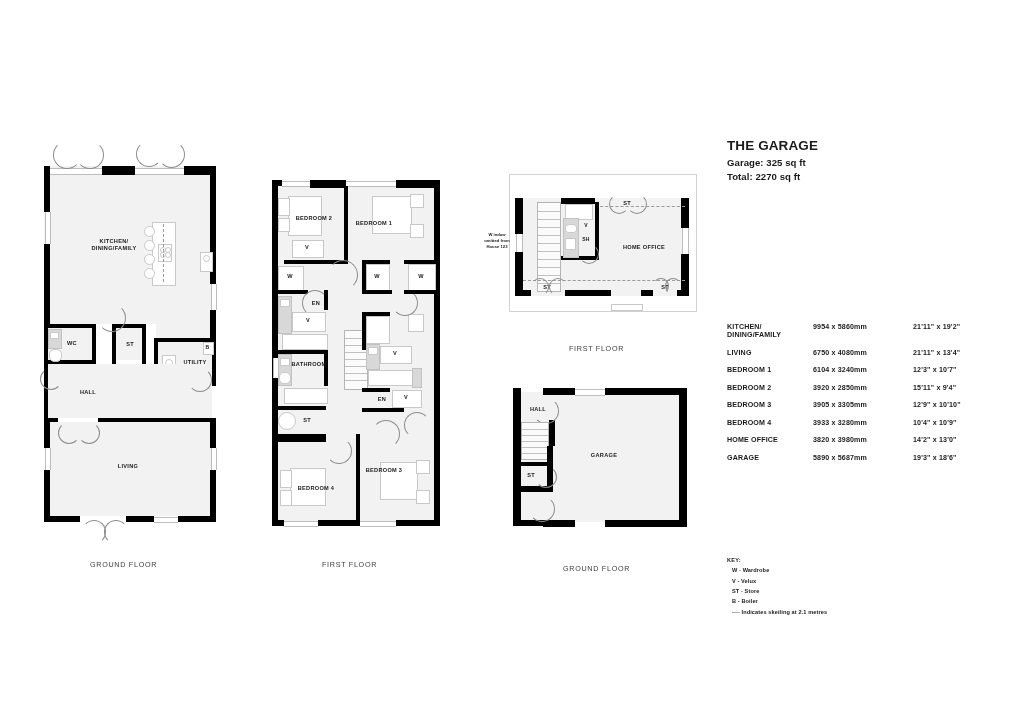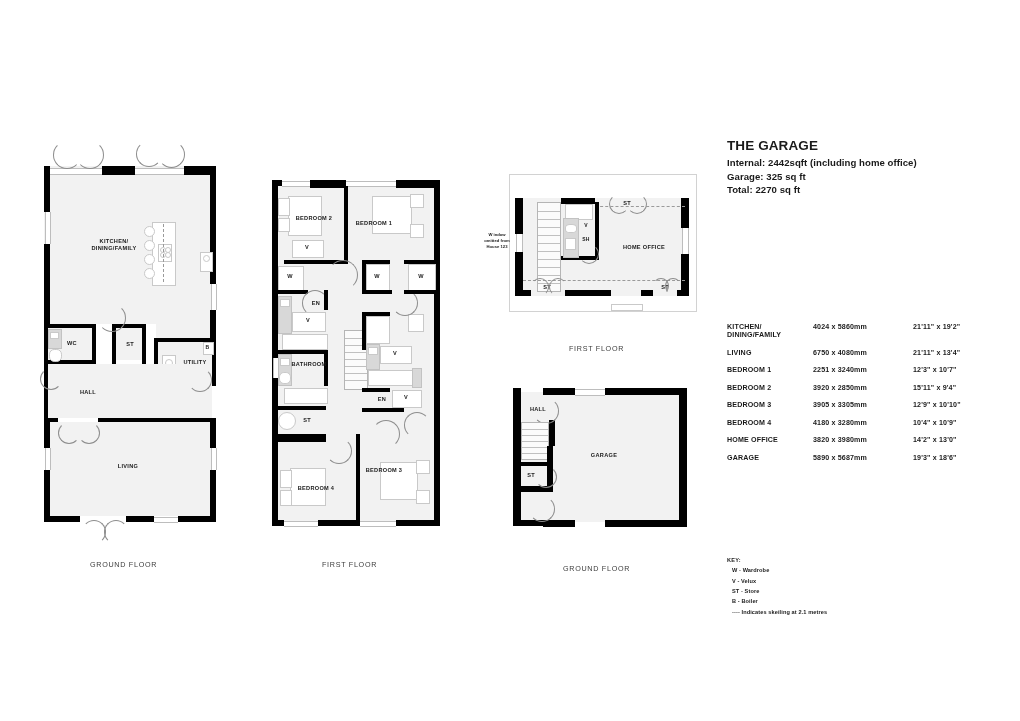--- a/index.html
+++ b/index.html
@@ -378,55 +378,54 @@
   <div class="arc" style="left:30px;top:88px;width:20px;height:20px;border-color:transparent #8d8d8d #8d8d8d transparent;"></div>
   <div class="arc" style="left:24px;top:118px;width:24px;height:24px;border-color:transparent #8d8d8d #8d8d8d transparent;"></div>
 
   <div class="lbl" style="left:78px;top:74px;width:42px;">GARAGE</div>
 
   <div class="floorlbl" style="left:58px;top:186px;">GROUND FLOOR</div>
 </div>
 
 <div id="info">
   <div class="title">THE GARAGE</div>
-  <div class="sub">Internal: 2442sqft (including home office)</div>
   <div class="sub">Garage: 325 sq ft</div>
   <div class="sub">Total: 2270 sq ft</div>
 </div>
 
 <table id="dimtable">
   <tbody id="dim-body">
       <tr>
         <td class="c1">KITCHEN/<br>DINING/FAMILY</td>
-        <td class="c2">4024 x 5860mm</td>
+        <td class="c2">9954 x 5860mm</td>
         <td class="c3">21'11" x 19'2"</td>
       </tr>
       <tr>
         <td class="c1">LIVING</td>
         <td class="c2">6750 x 4080mm</td>
         <td class="c3">21'11" x 13'4"</td>
       </tr>
       <tr>
         <td class="c1">BEDROOM 1</td>
-        <td class="c2">2251 x 3240mm</td>
+        <td class="c2">6104 x 3240mm</td>
         <td class="c3">12'3" x 10'7"</td>
       </tr>
       <tr>
         <td class="c1">BEDROOM 2</td>
         <td class="c2">3920 x 2850mm</td>
         <td class="c3">15'11" x 9'4"</td>
       </tr>
       <tr>
         <td class="c1">BEDROOM 3</td>
         <td class="c2">3905 x 3305mm</td>
         <td class="c3">12'9" x 10'10"</td>
       </tr>
       <tr>
         <td class="c1">BEDROOM 4</td>
-        <td class="c2">4180 x 3280mm</td>
+        <td class="c2">3933 x 3280mm</td>
         <td class="c3">10'4" x 10'9"</td>
       </tr>
       <tr>
         <td class="c1">HOME OFFICE</td>
         <td class="c2">3820 x 3980mm</td>
         <td class="c3">14'2" x 13'0"</td>
       </tr>
       <tr>
         <td class="c1">GARAGE</td>
         <td class="c2">5890 x 5687mm</td>

